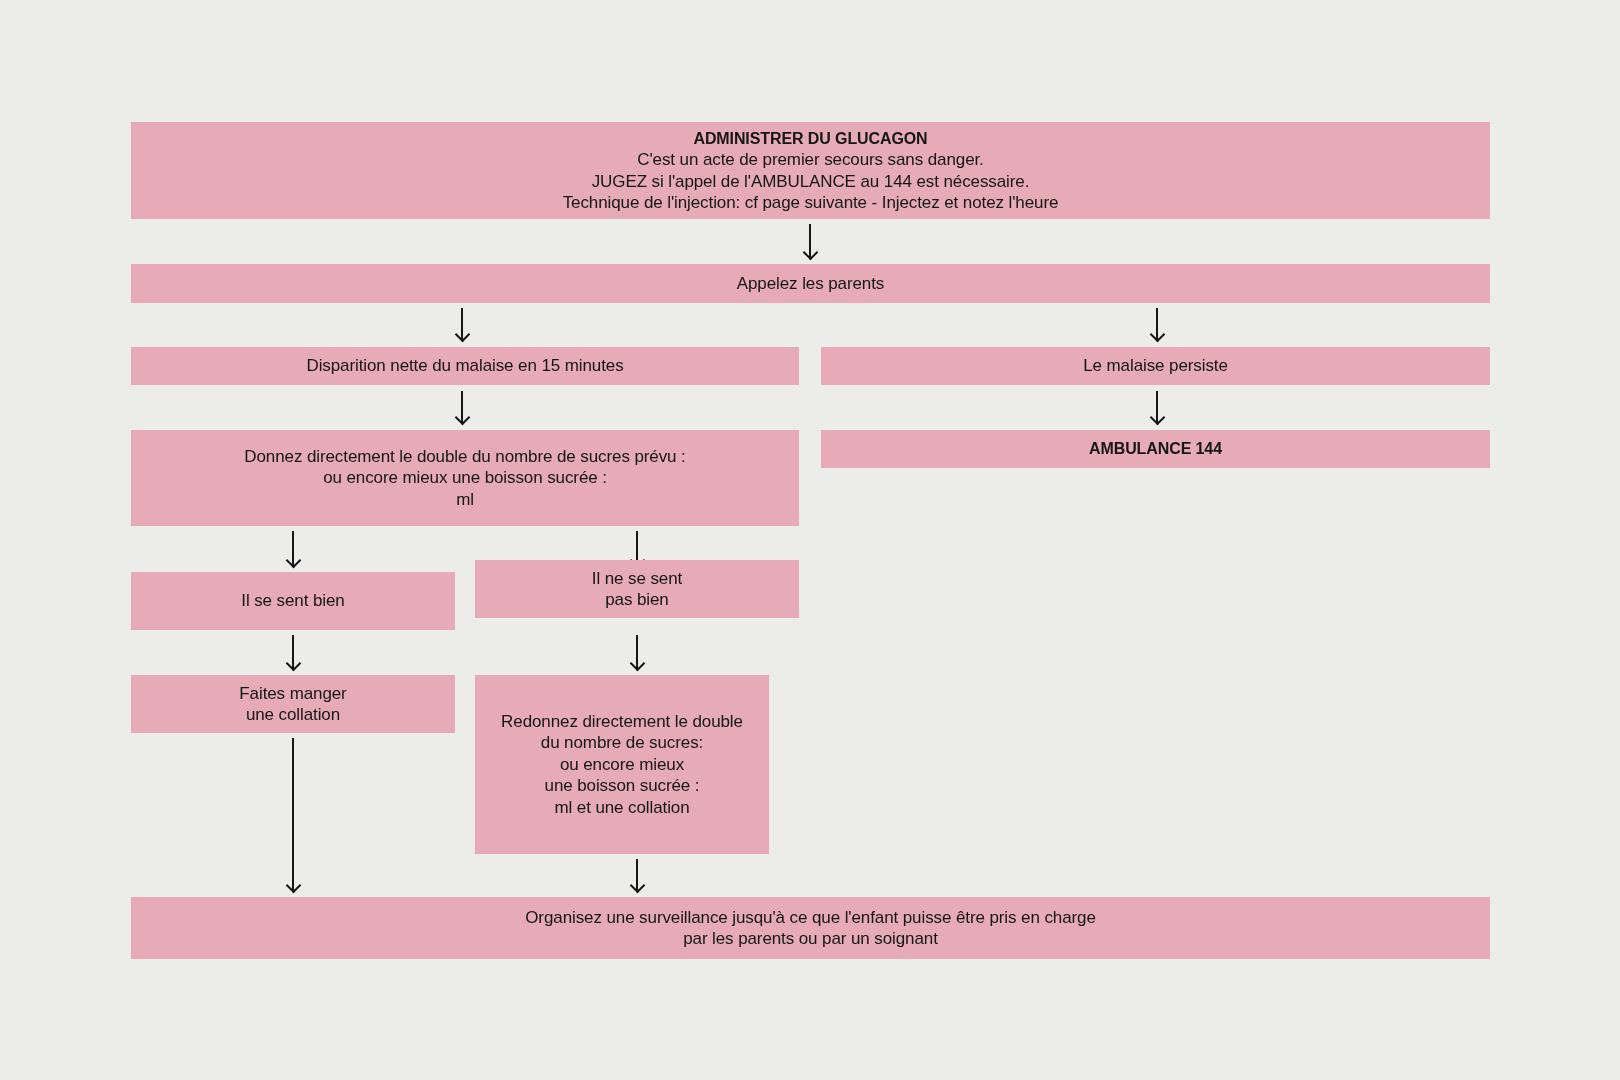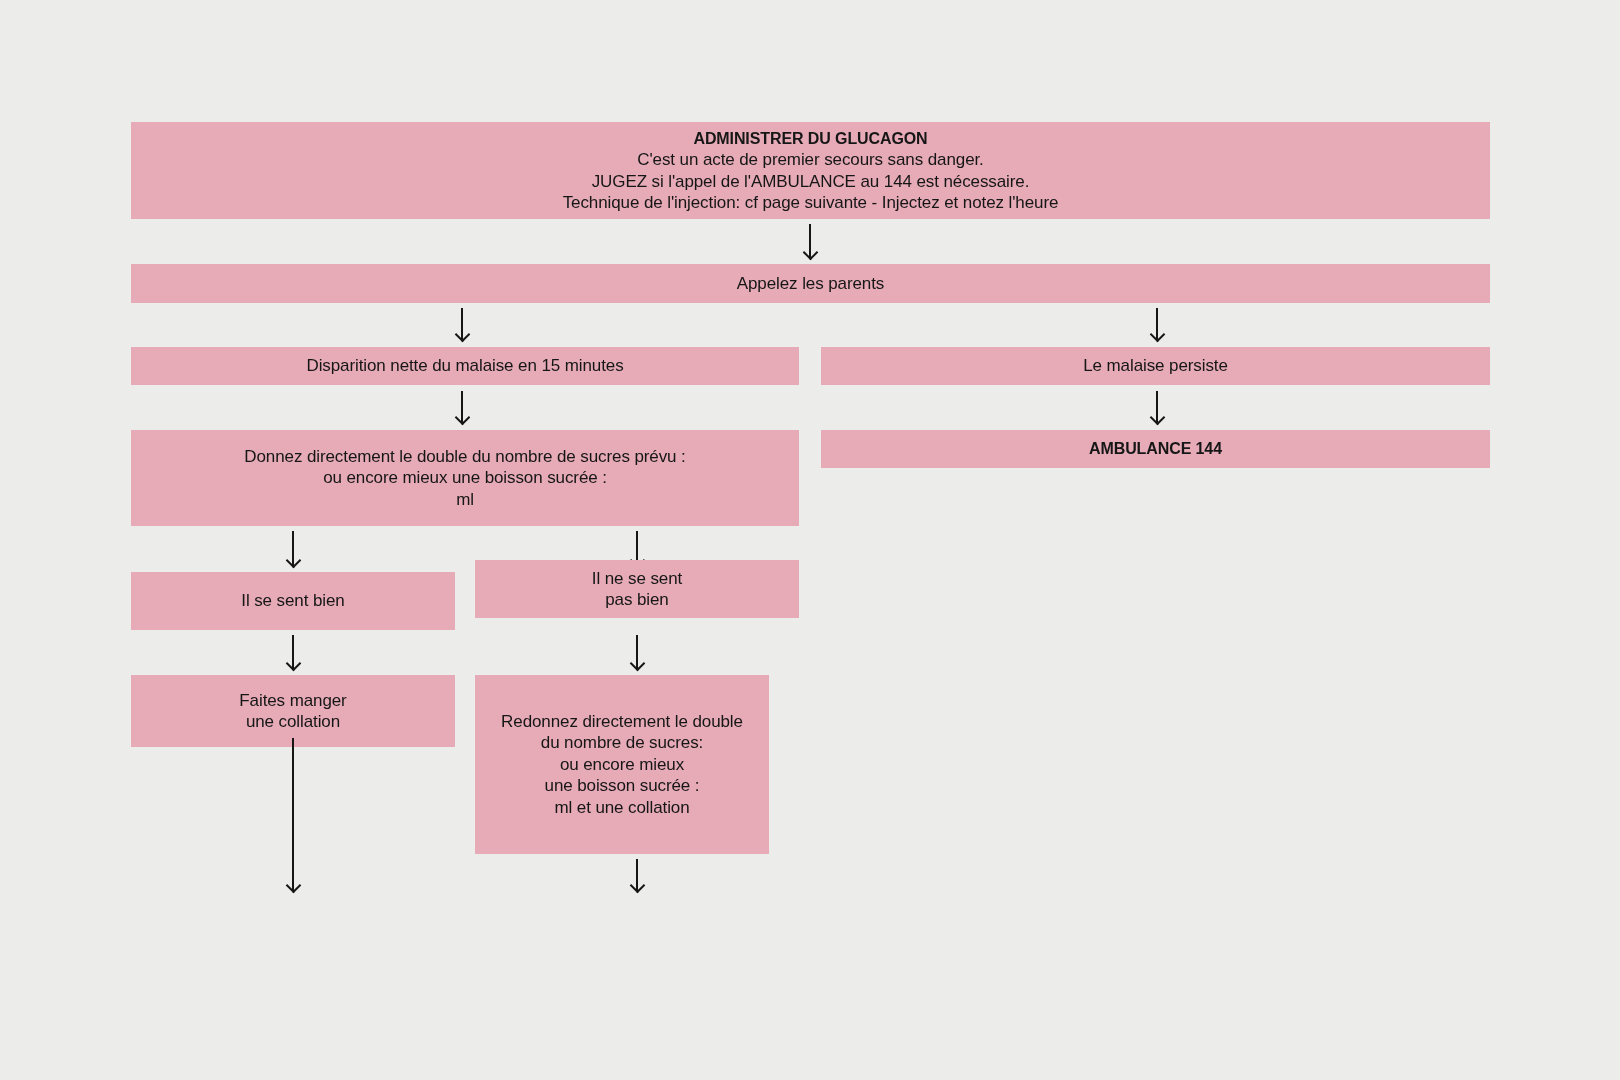--- a/index.html
+++ b/index.html
@@ -135,35 +135,39 @@
 
   <div class="arrow" style="left:293px; top:635px; height:35px;">
       <span class="shaft"></span>
       <span class="head"></span>
     </div>
   <div class="arrow" style="left:637px; top:635px; height:35px;">
       <span class="shaft"></span>
       <span class="head"></span>
     </div>
 
-  <div class="box" style="left:131px; top:675px; width:324px; height:72px;">
+  <div class="box" style="left:131px; top:675px; width:324px; height:58px;">
     <div>Faites manger</div>
     <div>une collation</div>
   </div>
   <div class="box" style="left:475px; top:675px; width:294px; height:179px;">
     <div>Redonnez directement le double</div>
     <div>du nombre de sucres:</div>
     <div>ou encore mieux</div>
     <div>une boisson sucrée :</div>
     <div>ml et une collation</div>
   </div>
 
   <div class="arrow" style="left:293px; top:738px; height:154px;">
       <span class="shaft"></span>
       <span class="head"></span>
     </div>
   <div class="arrow" style="left:637px; top:859px; height:33px;">
       <span class="shaft"></span>
       <span class="head"></span>
     </div>
 
+  <div class="box" style="left:131px; top:897px; width:1359px; height:62px;">
+    <div>Organisez une surveillance jusqu'à ce que l'enfant puisse être pris en charge</div>
+    <div>par les parents ou par un soignant</div>
+  </div>
 
 </div>
 
 </body></html>

